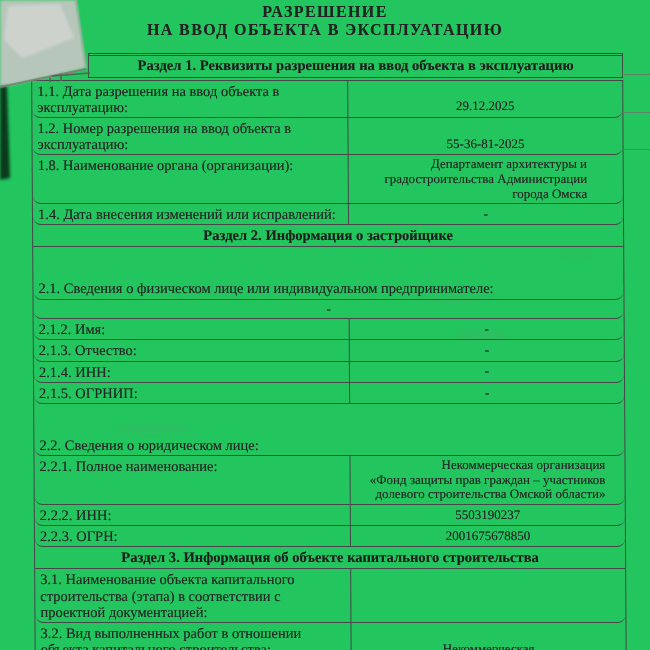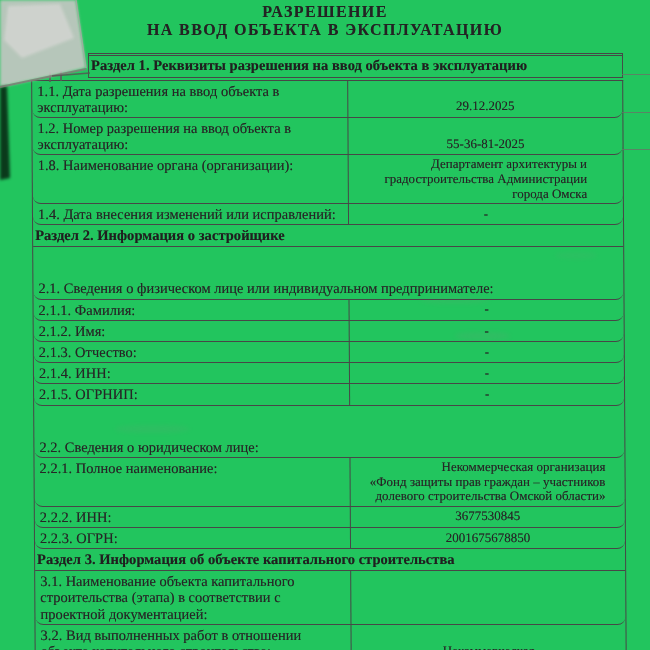--- a/index.html
+++ b/index.html
@@ -11,21 +11,21 @@
     text-shadow:0 0 .5px rgba(45,45,45,.55);
   }
   
   .title{
     position:absolute;top:3px;left:0;width:100%;
     text-align:center;font-weight:bold;font-size:16px;
     letter-spacing:1.4px;line-height:18px;color:#232323;
   }
   
   .sheet{position:absolute;left:31px;top:53px;width:592px;transform:skewX(.35deg);transform-origin:0 0;}
-  .sec-header{font-weight:bold;text-align:left;font-size:14.6px;color:#1f1f1f;}
+  .sec-header{font-weight:bold;text-align:center;font-size:14.6px;color:#1f1f1f;}
   .sec-header.boxed{
     margin-left:57px;
     border:1.2px solid #474747;border-top:3px double #474747;
     padding:1px 2px 3px 2px;line-height:16.5px;
   }
   .tbl{margin-top:2px;border:1.3px solid #474747;border-bottom:none;}
   .row{display:flex;border-bottom:1.1px solid #474747;border-radius:8px;}
   .sec-header.inrow{border-bottom:1.1px solid #474747;padding:2px 2px 3px 2px;line-height:16px;}
   .lab{
     flex:0 0 304px;border-right:1.1px solid #474747;
@@ -99,21 +99,20 @@
         </div>
         <div class="row vb">
           <div class="lab">1.4. Дата внесения изменений или исправлений:</div>
           <div class="val">-</div>
         </div>
         <div class="sec-header inrow">Раздел 2. Информация о застройщике</div>
         <div class="row full">
           <div class="fullcell">2.1. Сведения о физическом лице или индивидуальном предпринимателе:</div>
         </div>
         <div class="row">
-          <div class="lab">2.1.1. Фамилия:</div>
           <div class="val">-</div>
         </div>
         <div class="row">
           <div class="lab">2.1.2. Имя:</div>
           <div class="val">-</div>
         </div>
         <div class="row">
           <div class="lab">2.1.3. Отчество:</div>
           <div class="val">-</div>
         </div>
@@ -129,21 +128,21 @@
           <div class="fullcell">2.2. Сведения о юридическом лице:</div>
         </div>
         <div class="row">
           <div class="lab">2.2.1. Полное наименование:</div>
           <div class="val">Некоммерческая организация
 «Фонд защиты прав граждан – участников
 долевого строительства Омской области»</div>
         </div>
         <div class="row">
           <div class="lab">2.2.2. ИНН:</div>
-          <div class="val">3677530845</div>
+          <div class="val">5503190237</div>
         </div>
         <div class="row">
           <div class="lab">2.2.3. ОГРН:</div>
           <div class="val">2001675678850</div>
         </div>
         <div class="sec-header inrow">Раздел 3. Информация об объекте капитального строительства</div>
         <div class="row">
           <div class="lab">3.1. Наименование объекта капитального строительства (этапа) в соответствии с проектной документацией:</div>
         </div>
         <div class="row vb">

